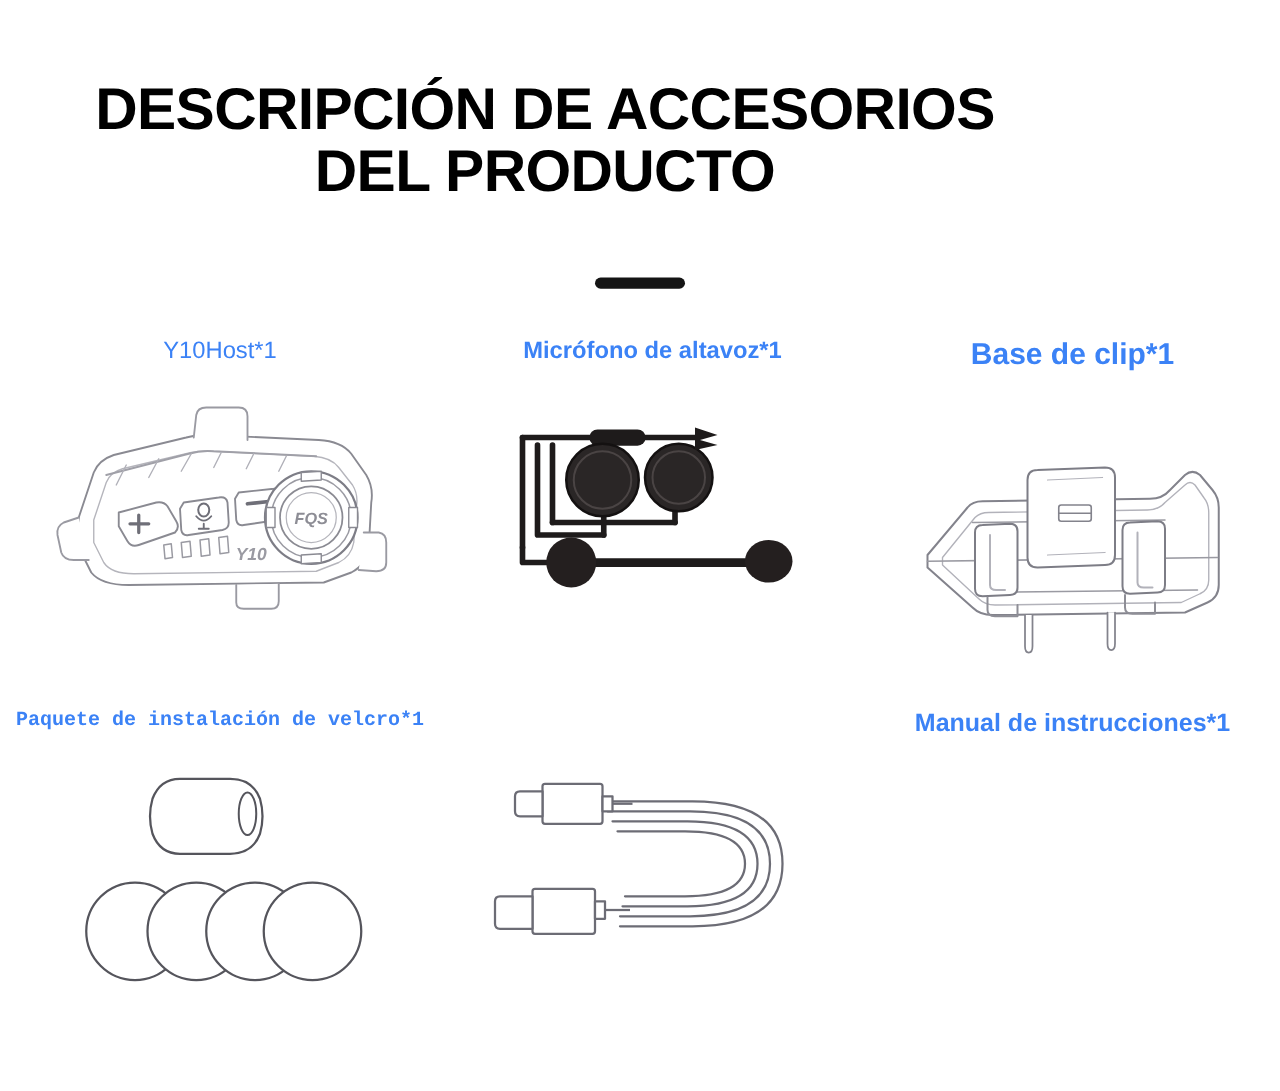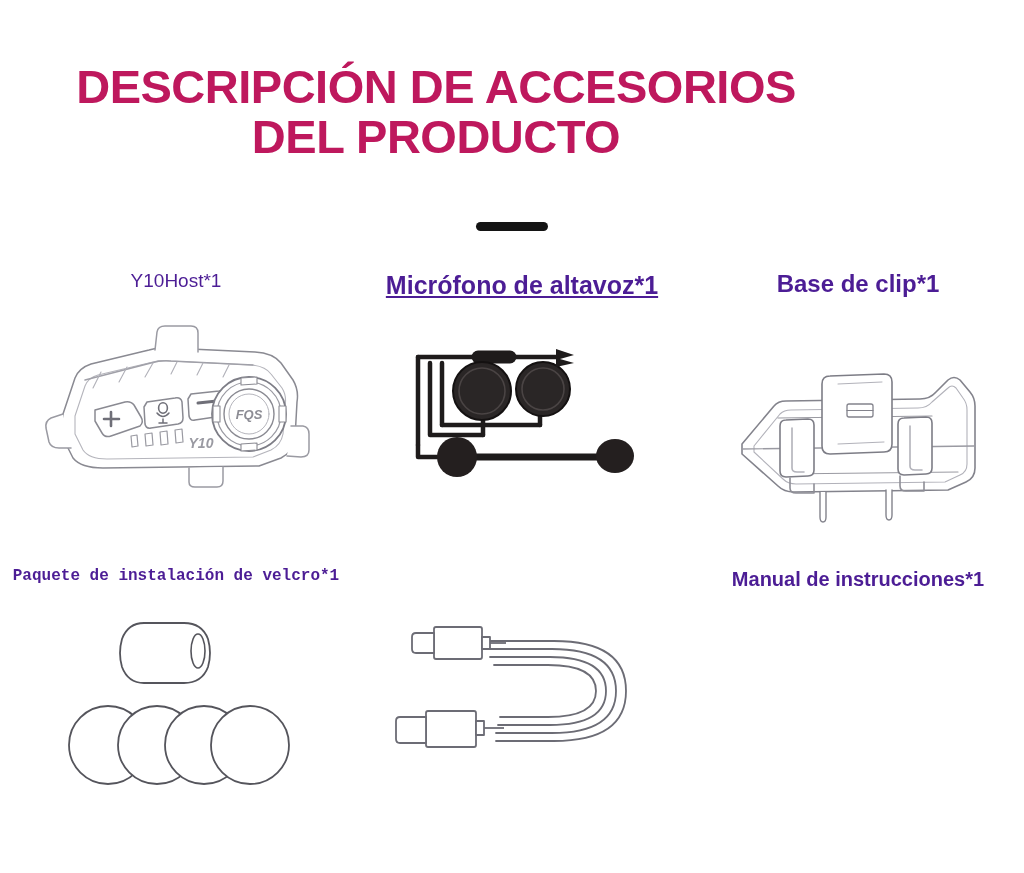--- a/index.html
+++ b/index.html
@@ -22,21 +22,21 @@
   .page-title {
     position: absolute;
     left: 0;
     top: 62px;
     width: 872px;
     text-align: center;
     font-size: 47px;
     line-height: 1.06;
     font-weight: 700;
     letter-spacing: -0.5px;
-    color: #be185d;
+    color: #000000;
     padding: 0 70px;
     box-sizing: border-box;
     white-space: pre-line;
   }
 
   
   .divider-wrap {
     position: absolute;
     left: 0;
     top: 222px;
@@ -63,40 +63,40 @@
     width: 1024px;
   }
   .cell {
     display: flex;
     flex-direction: column;
     align-items: center;
     box-sizing: border-box;
   }
   .cell-label {
     font-weight: 700;
-    color: #4c1d95;
+    color: #3b82f6;
     text-align: center;
     line-height: 1.2;
   }
   .cell-art {
     display: flex;
     align-items: center;
   }
 
   
   .r1 .cell:nth-child(1) { width: 352px; }
   .r1 .cell:nth-child(2) { width: 340px; }
   .r1 .cell:nth-child(3) { width: 332px; gap: 48px; }
   
   .r2 .cell:nth-child(1) { width: 352px; font-family: Liberation Mono, monospace; }
   .r2 .cell:nth-child(2) { width: 340px; }
   .r2 .cell:nth-child(3) { width: 332px; }
 
   .label-host      { font-size: 19px; font-weight: 400; }
-  .label-mic       { font-size: 25px; text-decoration: underline; }
+  .label-mic       { font-size: 19px; }
   .label-clip      { font-size: 24px; }
   .label-velcro    { font-size: 16px; }
   .label-cable     { font-size: 25px; }
   .label-manual    { font-size: 20px; }
 
   .art-host    { height: 190px; margin-top: 20px; }
   .art-mic     { height: 190px; margin-top: 14px; }
   .art-clip    { height: 190px; margin-top: 8px; }
   .art-velcro  { height: 215px; margin-top: 12px; }
   .art-cable   { height: 215px; margin-top: 18px; }

